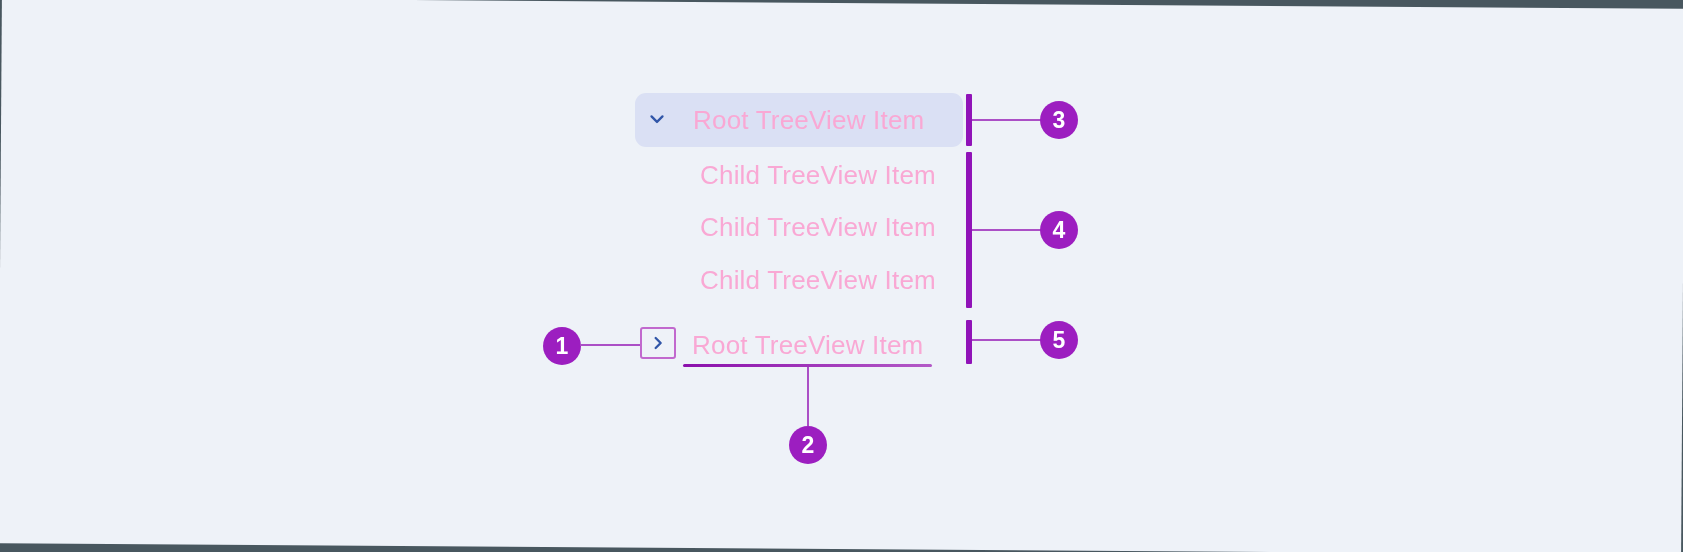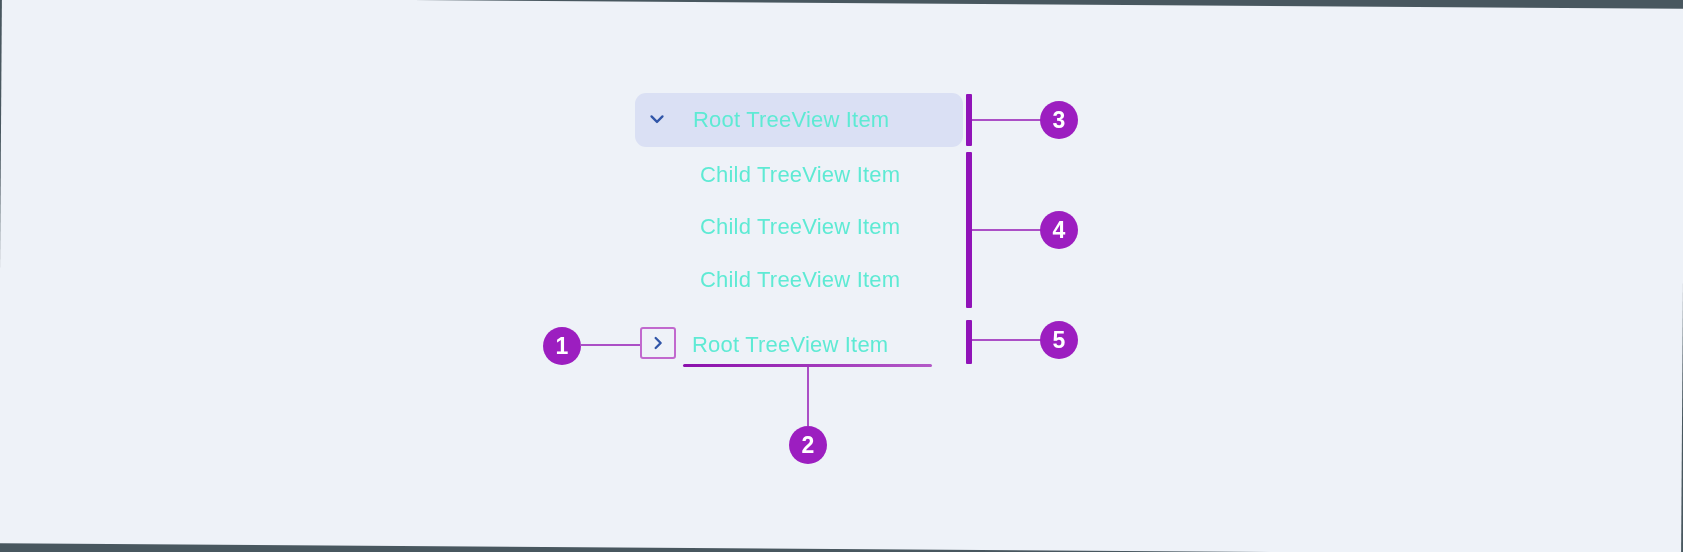--- a/index.html
+++ b/index.html
@@ -17,22 +17,22 @@
     position: absolute; left: 0; right: 0; top: 3px; bottom: 3px;
     background: #eef2f8;
     transform: rotate(0.4deg);
     transform-origin: center;
   }
 
   
   .item-label {
     position: absolute;
     height: 48px; line-height: 48px;
-    font-size: 22px; font-weight: 500;
-    color: #5eead4;
+    font-size: 26px; font-weight: 500;
+    color: #f9a8d4;
     white-space: nowrap;
     letter-spacing: 0.2px;
   }
   .selected-bg {
     position: absolute;
     left: 635px; top: 93px; width: 328px; height: 54px;
     background: #dae0f4;
     border-radius: 11px;
   }
   .chev-down { position: absolute; left: 646px; top: 108px; width: 22px; height: 22px; }

